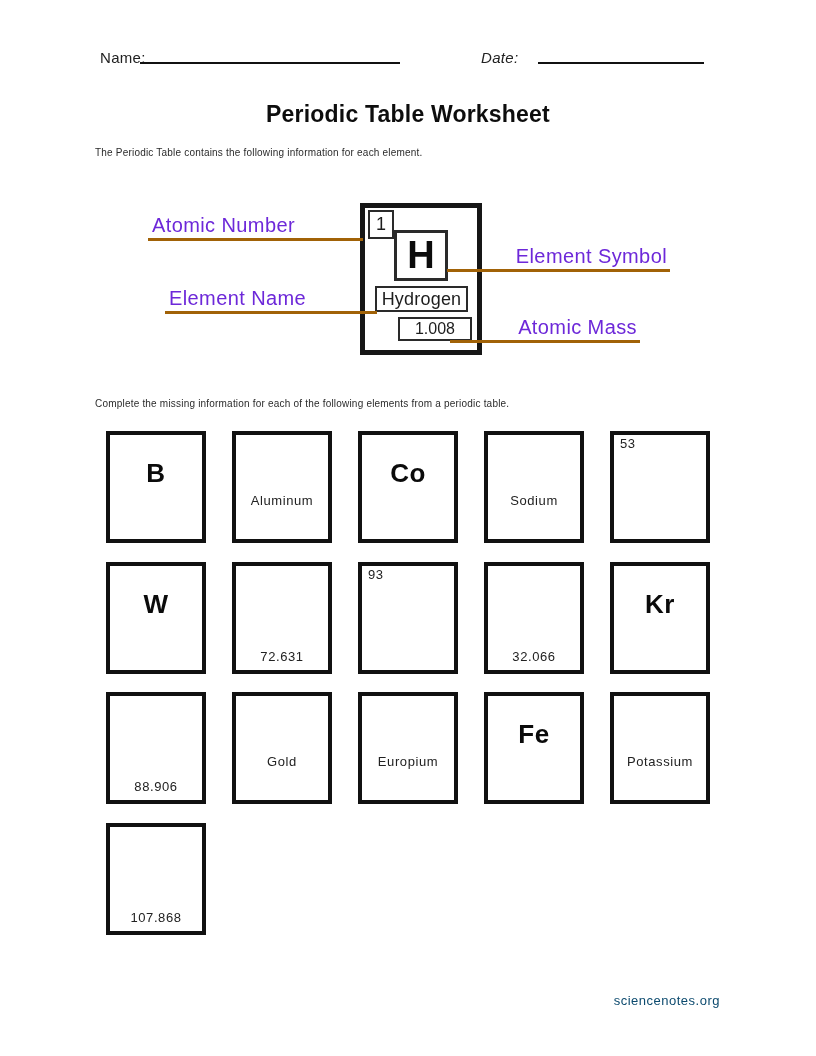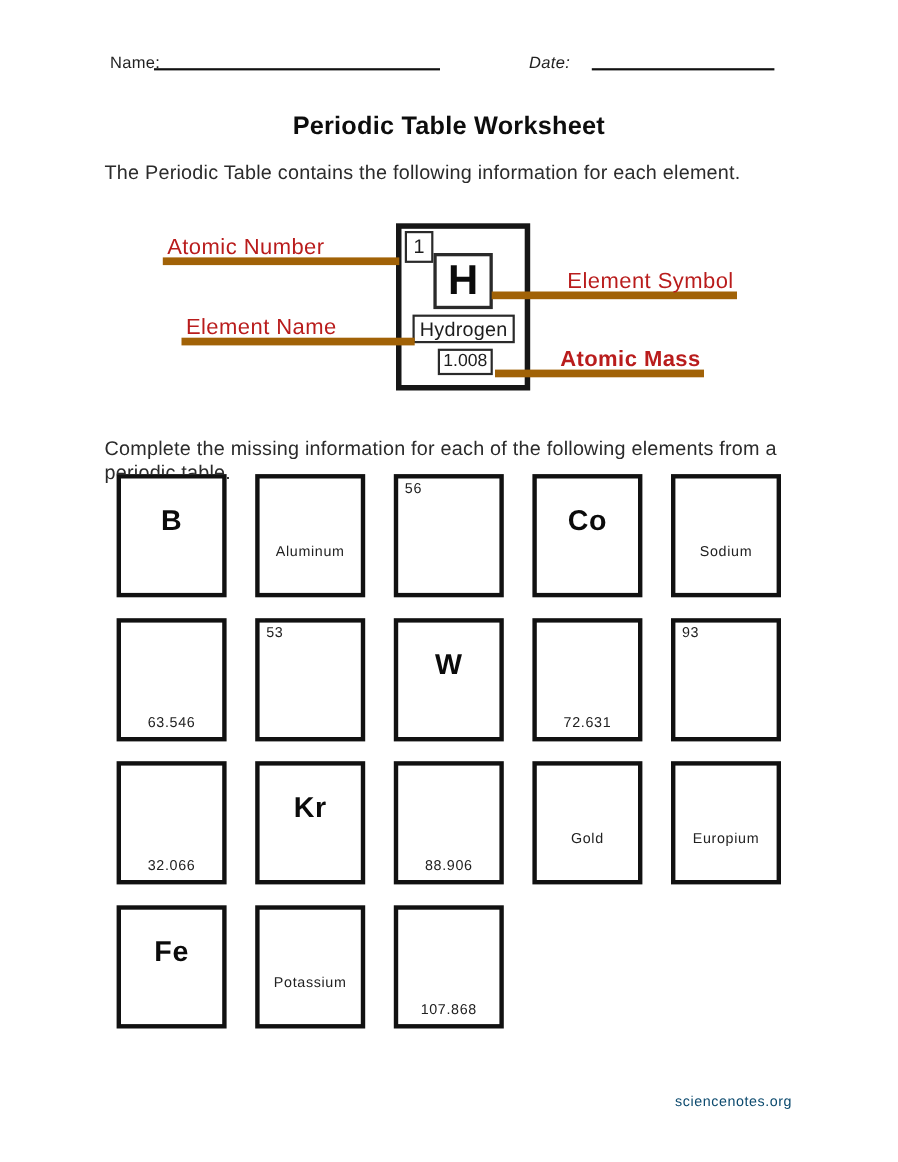--- a/index.html
+++ b/index.html
@@ -16,41 +16,41 @@
   
   .hdr-label { font-size: 15px; letter-spacing: 0.3px; color: #222; }
   .write-line { border-bottom: 2px solid #111; height: 16px; }
 
   
   .title {
     left: 0; right: 0; top: 101px;
     text-align: center;
     font-size: 23px; font-weight: bold; letter-spacing: 0.2px; color: #0d0d0d;
   }
-  .para { font-size: 18px; letter-spacing: 0.2px; color: #2b2b2b; }
+  .para { font-size: 10px; letter-spacing: 0.2px; color: #2b2b2b; }
 
   
   .ex-outer { left: 360px; top: 203px; width: 122px; height: 152px; border: 5px solid #161616; background: #fff; }
   .ex-box { border: 2px solid #2a2a2a; background: #fff; display: flex; align-items: center; justify-content: center; }
   .ex-number { left: 368px; top: 210px; width: 26px; height: 29px; font-size: 18px; }
   .ex-symbol { left: 394px; top: 230px; width: 54px; height: 51px; border-width: 3px; font-size: 38px; font-weight: bold; color: #0b0b0b; }
   .ex-name { left: 375px; top: 286px; width: 93px; height: 26px; font-size: 18px; letter-spacing: 0.2px; }
-  .ex-mass { left: 398px; top: 317px; width: 50px; height: 24px; font-size: 16px; }
+  .ex-mass { left: 398px; top: 317px; width: 74px; height: 24px; font-size: 16px; }
 
   .callout {
-    font-size: 20px; letter-spacing: 0.4px; color: #b91c1c;
-    border-bottom: 7px solid #a16207;
+    font-size: 20px; letter-spacing: 0.4px; color: #6d28d9;
+    border-bottom: 3px solid #a16207;
     line-height: 26px; height: 29px;
   }
   .callout.left { text-align: left; }
   .callout.right { text-align: right; padding-right: 3px; }
   .co-atomic-number { left: 148px; top: 212px; width: 215px; padding-left: 4px; }
   .co-element-name  { left: 165px; top: 285px; width: 212px; padding-left: 4px; }
   .co-element-symbol{ left: 447px; top: 243px; width: 223px; }
-  .co-atomic-mass   { left: 450px; top: 314px; width: 190px; font-weight: bold; }
+  .co-atomic-mass   { left: 450px; top: 314px; width: 190px; }
 
   
   .grid {
     left: 106px; top: 431px; width: 604px; height: 504px;
     display: grid;
     grid-template-columns: repeat(5, 100px);
     grid-template-rows: repeat(4, 112px);
     column-gap: 26px; row-gap: 18.6px;
   }
   .cell { border: 4px solid #111; background: #fff; position: relative; }
@@ -101,30 +101,24 @@
 <div class="abs para" style="left:95px; top:398px; width:660px;">Complete the missing information for each of the following elements from a periodic table.</div>
 
 <div class="abs grid">
     <div class="cell">
       <span class="val symbol">B</span>
     </div>
     <div class="cell">
       <span class="val name">Aluminum</span>
     </div>
     <div class="cell">
-      <span class="val number">56</span>
-    </div>
-    <div class="cell">
       <span class="val symbol">Co</span>
     </div>
     <div class="cell">
       <span class="val name">Sodium</span>
-    </div>
-    <div class="cell">
-      <span class="val mass">63.546</span>
     </div>
     <div class="cell">
       <span class="val number">53</span>
     </div>
     <div class="cell">
       <span class="val symbol">W</span>
     </div>
     <div class="cell">
       <span class="val mass">72.631</span>
     </div>

